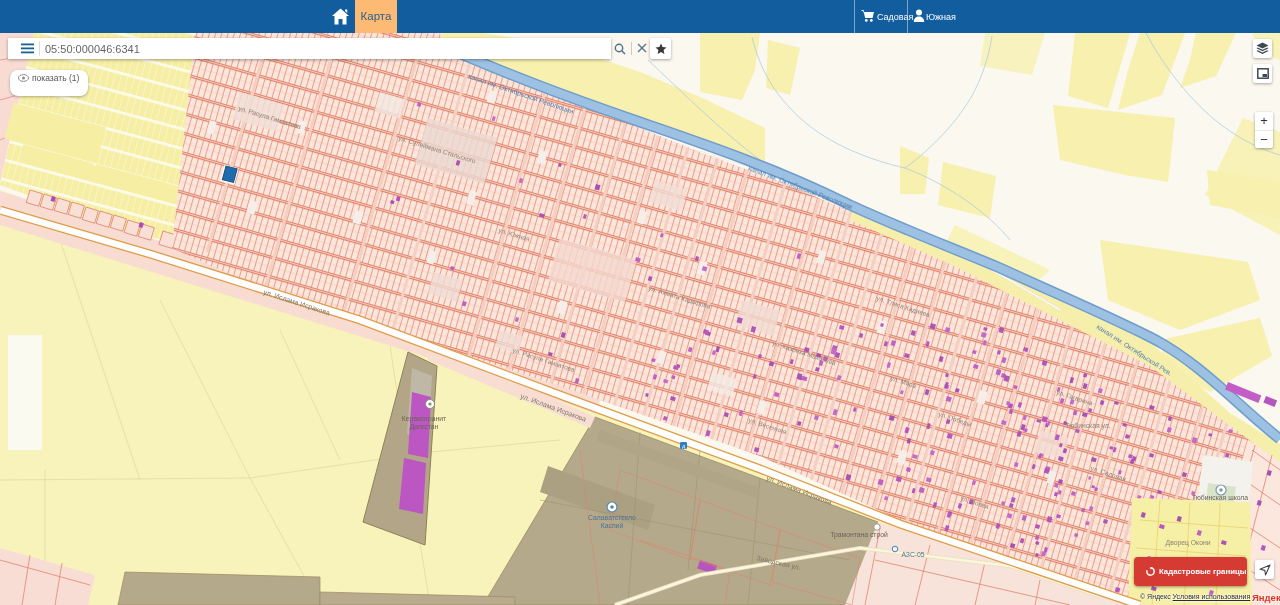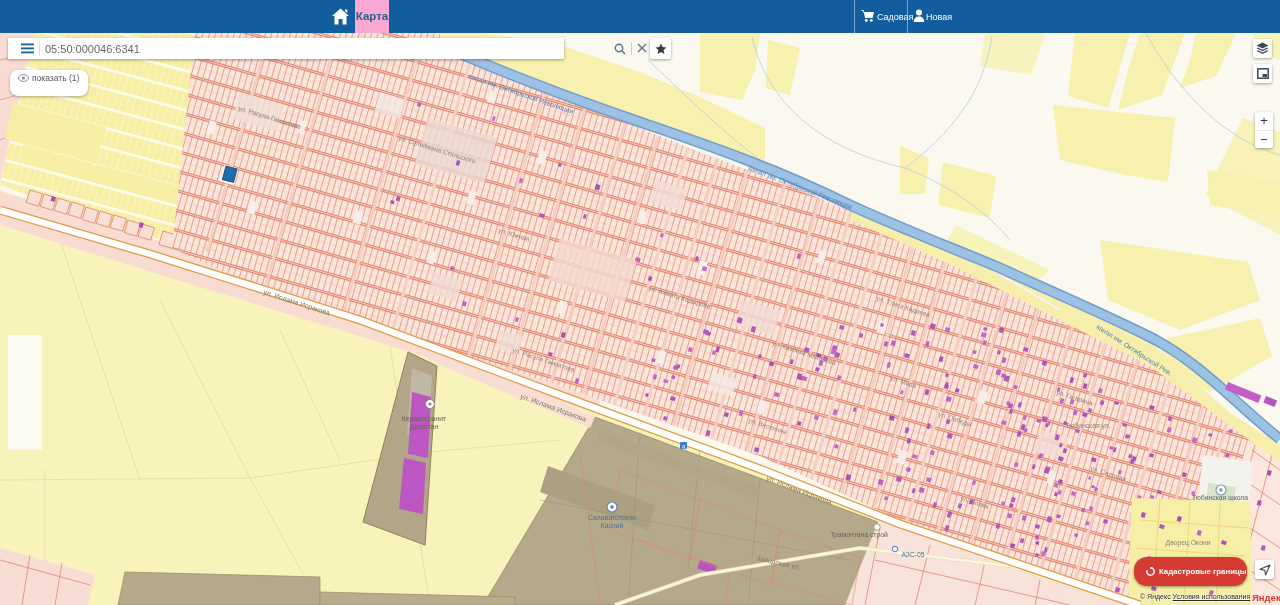--- a/index.html
+++ b/index.html
@@ -1,35 +1,35 @@
 <!DOCTYPE html>
 <html><head>
 <meta charset="utf-8">
 <style>
   html,body{margin:0;padding:0;width:1280px;height:605px;overflow:hidden;
     font-family:"Liberation Sans",sans-serif;background:#f9f7ee;}
   #stage{position:relative;width:1280px;height:605px;overflow:hidden;}
   #mapsvg{position:absolute;left:0;top:0;}
   #hdr{position:absolute;left:0;top:0;width:1280px;height:33px;background:#115d9e;}
   #hdr .sep{position:absolute;top:0;width:1px;height:33px;background:rgba(255,255,255,.45);}
-  #tab{position:absolute;left:355px;top:0;width:34px;height:33px;background:#f9a8d4;
-       color:#2a6188;font-size:11.5px;text-align:center;line-height:33px;font-weight:bold;}
+  #tab{position:absolute;left:355px;top:0;width:42px;height:33px;background:#fdba74;
+       color:#2a6188;font-size:11.5px;text-align:center;line-height:33px;}
   .htxt{position:absolute;top:0;height:33px;line-height:34px;color:#fff;font-size:9px;}
-  #sbar{position:absolute;left:8px;top:38px;width:556px;height:21px;background:#fff;
+  #sbar{position:absolute;left:8px;top:38px;width:603px;height:21px;background:#fff;
         border-radius:0;box-shadow:0 1px 3px rgba(0,0,0,.35);}
   #sbar .qtxt{position:absolute;left:37px;top:0;height:21px;line-height:22px;color:#666;font-size:11px;}
   #starbtn{position:absolute;left:650px;top:38px;width:21px;height:21px;background:#fff;border-radius:2px;
         box-shadow:0 1px 3px rgba(0,0,0,.35);}
   #chip{position:absolute;left:10px;top:70px;height:15px;background:#fff;border-radius:8px;
         box-shadow:0 1px 3px rgba(0,0,0,.3);padding:0 9px 11px 22px;line-height:16px;color:#555;font-size:8.5px;}
   .sqbtn{position:absolute;width:19px;height:19px;background:#fff;border-radius:2px;
         box-shadow:0 1px 3px rgba(0,0,0,.35);}
   #zoomctl{position:absolute;left:1255px;top:112px;width:18px;height:36px;background:#fff;border-radius:2px;
         box-shadow:0 1px 3px rgba(0,0,0,.35);}
-  #redbtn{position:absolute;left:1134px;top:557px;width:113px;height:29px;background:#d63b33;border-radius:13px;
+  #redbtn{position:absolute;left:1134px;top:557px;width:113px;height:29px;background:#d63b33;border-radius:4px;
         box-shadow:0 1px 3px rgba(0,0,0,.4);color:#fff;font-size:7.8px;font-weight:bold;
         line-height:30px;text-align:left;padding-left:25px;box-sizing:border-box;white-space:nowrap;}
   #attr{position:absolute;left:1140px;top:593px;font-size:7px;color:#2b2b2b;white-space:nowrap;text-shadow:0 0 2px #fff,0 0 2px #fff;}
   #ylogo{position:absolute;left:1252px;top:592px;font-size:9.5px;color:#e03226;font-weight:bold;text-shadow:0 0 2px #fff;}
 </style>
 </head>
 <body>
 <div id="stage">
   <svg id="mapsvg" width="1280" height="605" viewBox="0 0 1280 605">
 
@@ -621,21 +621,21 @@
     <svg style="position:absolute;left:861px;top:9px" width="14" height="14" viewBox="0 0 14 14">
       <path d="M0.5,1 L2.5,1 L3.2,3 L13,3 L11.5,9 L4.2,9 L3,4.5 L2,2 L0.5,2 Z" fill="#fff"></path>
       <circle cx="5.3" cy="11.4" r="1.4" fill="#fff"></circle>
         <circle cx="10.3" cy="11.4" r="1.4" fill="#fff"></circle>
     </svg>
     <div class="htxt" style="left:877px">Садовая</div>
     <svg style="position:absolute;left:913px;top:9px" width="12" height="14" viewBox="0 0 12 14">
       <circle cx="6" cy="3.4" r="3" fill="#fff"></circle>
       <path d="M0.8,13 C0.8,9.6 3,7.6 6,7.6 C9,7.6 11.2,9.6 11.2,13 Z" fill="#fff"></path>
     </svg>
-    <div class="htxt" style="left:926px">Новая</div>
+    <div class="htxt" style="left:926px">Южная</div>
   </div>
 
   <div id="sbar">
     <svg style="position:absolute;left:13px;top:5px" width="13" height="11" viewBox="0 0 13 11">
       <rect y="0.5" width="13" height="1.8" fill="#19618f"></rect>
         <rect y="4.5" width="13" height="1.8" fill="#19618f"></rect>
         <rect y="8.5" width="13" height="1.8" fill="#19618f"></rect>
     </svg>
     <div style="position:absolute;left:31px;top:3px;width:1px;height:15px;background:#ddd"></div>
     <span class="qtxt">05:50:000046:6341</span>

